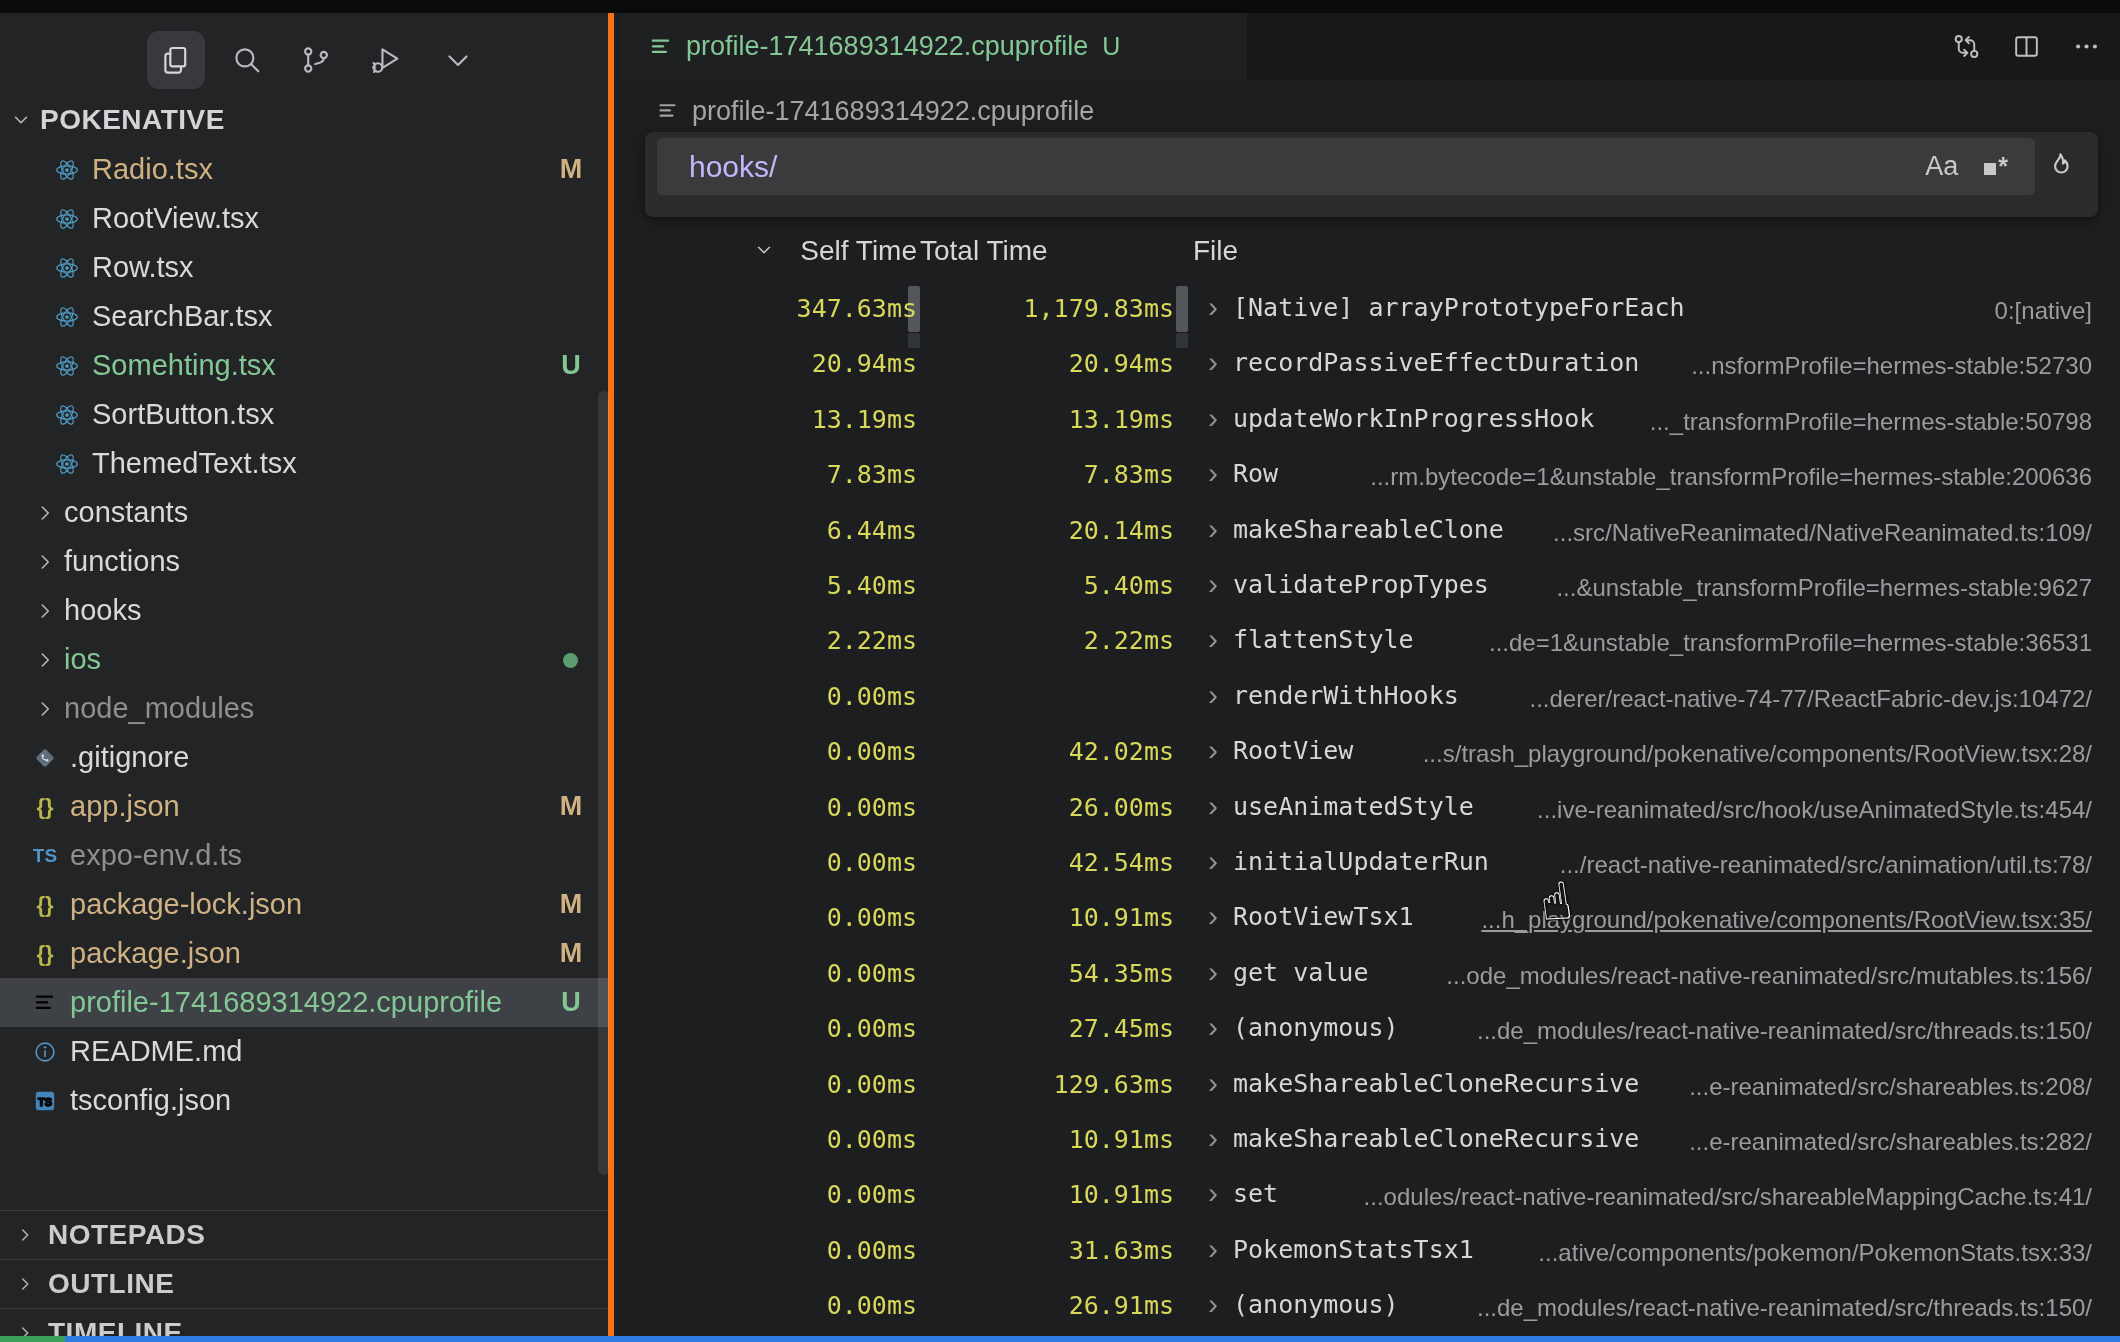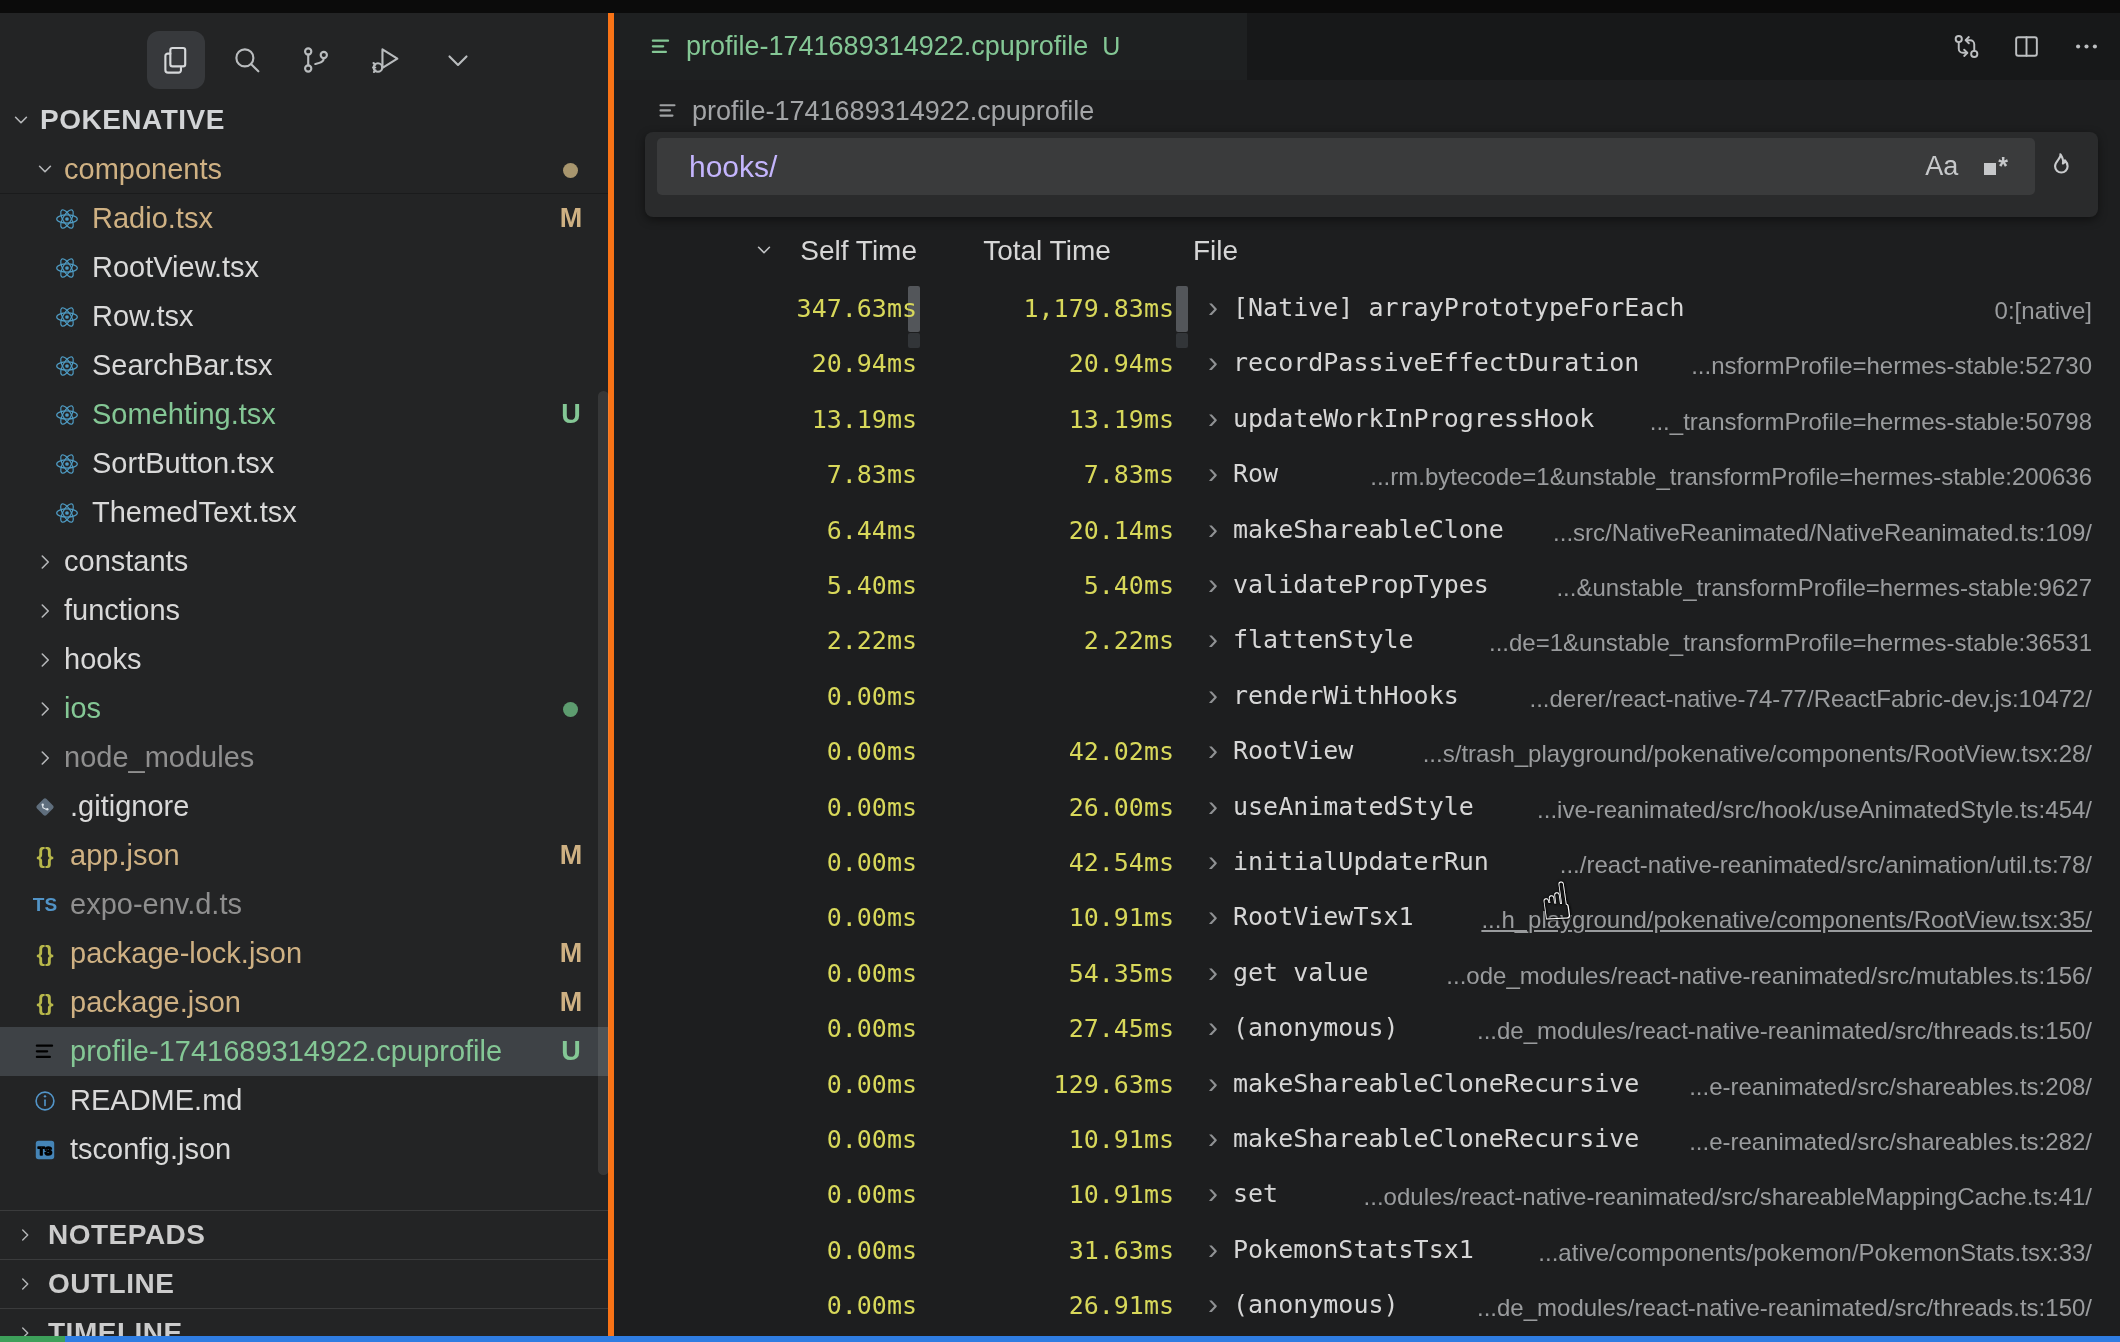--- a/index.html
+++ b/index.html
@@ -69,21 +69,21 @@
   #search-input .val{font-size:30px;color:#c4b5fd;margin-left:32px;flex:1;}
   .in-toggle{font-size:27px;color:#c6c8ca;margin-right:26px;}
   #regex-toggle{letter-spacing:1px;font-weight:bold;font-size:25px;}
   #regex-toggle .sq{display:inline-block;width:12px;height:12px;background:#c6c8ca;margin-right:2px;}
   #flame-btn{position:absolute;right:14px;top:10px;width:48px;height:48px;display:flex;align-items:center;justify-content:center;color:#c9cbcd;}
   #flame-btn .icn{width:32px;height:32px;}
 
   #table-hdr{position:absolute;left:0;top:208px;width:1500px;height:60px;color:#d6d6d6;font-size:28px;}
   #hdr-sort{position:absolute;left:131px;top:16px;width:26px;height:26px;color:#c2c4c6;}
   #hdr-self{position:absolute;left:0;width:297px;top:14px;text-align:right;}
-  #hdr-total{position:absolute;left:300px;width:254px;top:14px;text-align:center;}
+  #hdr-total{position:absolute;left:300px;width:254px;top:14px;text-align:left;}
   #hdr-file{position:absolute;left:573px;top:14px;}
 
   #rows{position:absolute;left:0;top:271px;width:1500px;height:1071px;overflow:hidden;}
   .prow{position:absolute;left:0;width:1500px;height:56px;}
   .prow .self,.prow .total{position:absolute;top:10px;font-size:25px;color:#d8d85a;text-align:right;}
   .prow .self{left:0;width:297px;}
   .prow .total{left:0;width:554px;}
   .prow .rchev{position:absolute;left:588px;top:6px;font-size:30px;color:#8f9193;}
   .prow .fname{position:absolute;left:613px;top:9px;font-size:25px;color:#d6d6d6;white-space:nowrap;}
   .prow .fpath{position:absolute;right:28px;top:13px;font-size:24px;color:#9a9c9e;white-space:nowrap;}
@@ -156,29 +156,20 @@
     <div id="project-header">
       <span class="icn">
           <svg viewBox="0 0 24 24">
             <path d="M7 9.5l5 5 5-5"></path>
           </svg>
         </span>
       <span class="lbl">POKENATIVE</span>
     </div>
 
     <div id="tree">
-        <div class="trow lvl0 sticky-edge">
-          <span class="icn chev">
-            <svg viewBox="0 0 24 24">
-              <path d="M7 9.5l5 5 5-5"></path>
-            </svg>
-          </span>
-          <span class="lbl tone-modified">components</span>
-          <span class="dot" style="background: rgb(168, 150, 110);"></span>
-        </div>
         <div class="trow lvl1">
           <span class="ficon icn react-icn">
             <svg viewBox="0 0 24 24">
               <ellipse cx="12" cy="12" rx="9.5" ry="3.8"></ellipse>
               <ellipse cx="12" cy="12" rx="9.5" ry="3.8" transform="rotate(60 12 12)"></ellipse>
               <ellipse cx="12" cy="12" rx="9.5" ry="3.8" transform="rotate(120 12 12)"></ellipse>
               <circle cx="12" cy="12" r="1.7" class="fill"></circle>
             </svg>
           </span>
           <span class="lbl tone-modified">Radio.tsx</span>

